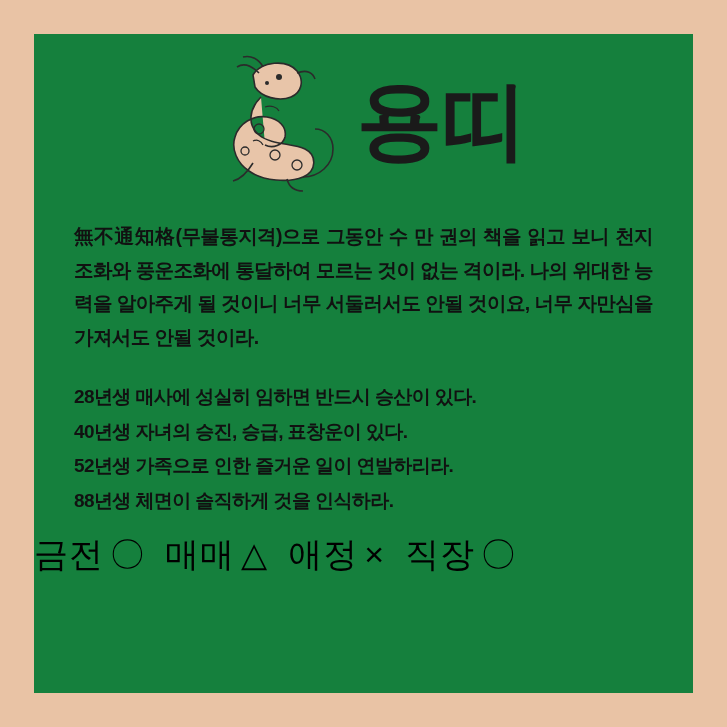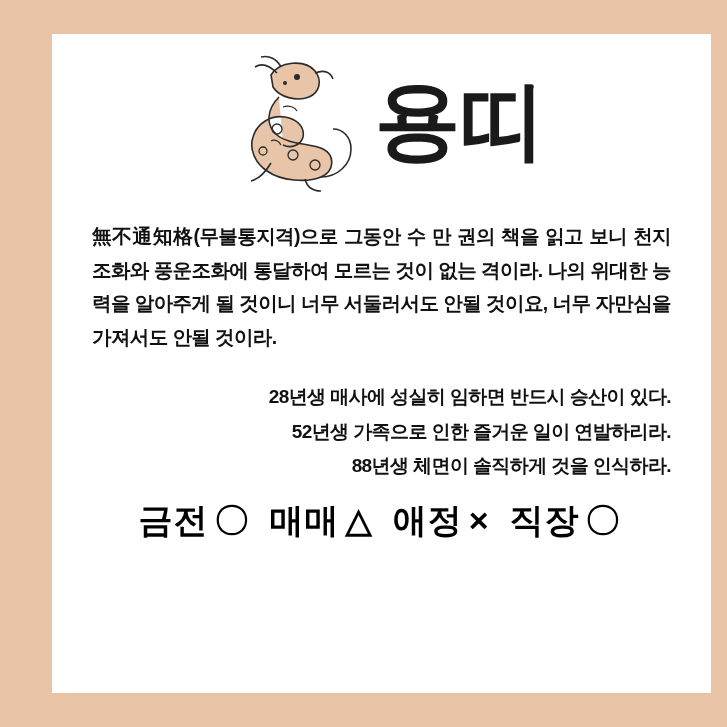--- a/index.html
+++ b/index.html
@@ -8,25 +8,25 @@
   }
   body {
     width: 727px;
     height: 727px;
     background: #e9c3a5;
     font-family: "Liberation Sans", sans-serif;
     overflow: hidden;
   }
   #card {
     position: absolute;
-    left: 52px;
+    left: 34px;
     top: 34px;
     width: 659px;
     height: 659px;
-    background: #ffffff;
+    background: #15803d;
     box-sizing: border-box;
   }
   #header {
     display: flex;
     align-items: center;
     justify-content: center;
     height: 150px;
     margin-top: 14px;
     gap: 6px;
   }
@@ -55,27 +55,26 @@
   #years-list {
     margin: 26px 40px 0 40px;
     font-size: 19px;
     line-height: 1.82;
     color: #111111;
     font-weight: bold;
     letter-spacing: -0.6px;
   }
   .year-row {
     white-space: nowrap;
-    text-align: right;
   }
   #fortune-summary {
     margin-top: 14px;
-    text-align: center;
+    text-align: left;
     font-size: 34px;
-    font-weight: bold;
+    font-weight: normal;
     color: #000000;
     letter-spacing: 1px;
     white-space: nowrap;
   }
   .summary-item {
     display: inline-block;
   }
   .summary-mark {
     display: inline-block;
     margin: 0 4px 0 6px;
@@ -130,20 +129,25 @@
 
   <div id="body-text">無不通知格(무불통지격)으로 그동안 수 만 권의 책을 읽고 보니 천지조화와 풍운조화에 통달하여 모르는 것이 없는 격이라. 나의 위대한 능력을 알아주게 될 것이니 너무 서둘러서도 안될 것이요, 너무 자만심을 가져서도 안될 것이라.</div>
 
   <div id="years-list">
     <div class="year-row">
       <span>28년생</span>
       <span> </span>
       <span>매사에 성실히 임하면 반드시 승산이 있다.</span>
     </div>
     <div class="year-row">
+      <span>40년생</span>
+      <span> </span>
+      <span>자녀의 승진, 승급, 표창운이 있다.</span>
+    </div>
+    <div class="year-row">
       <span>52년생</span>
       <span> </span>
       <span>가족으로 인한 즐거운 일이 연발하리라.</span>
     </div>
     <div class="year-row">
       <span>88년생</span>
       <span> </span>
       <span>체면이 솔직하게 것을 인식하라.</span>
     </div>
   </div>

